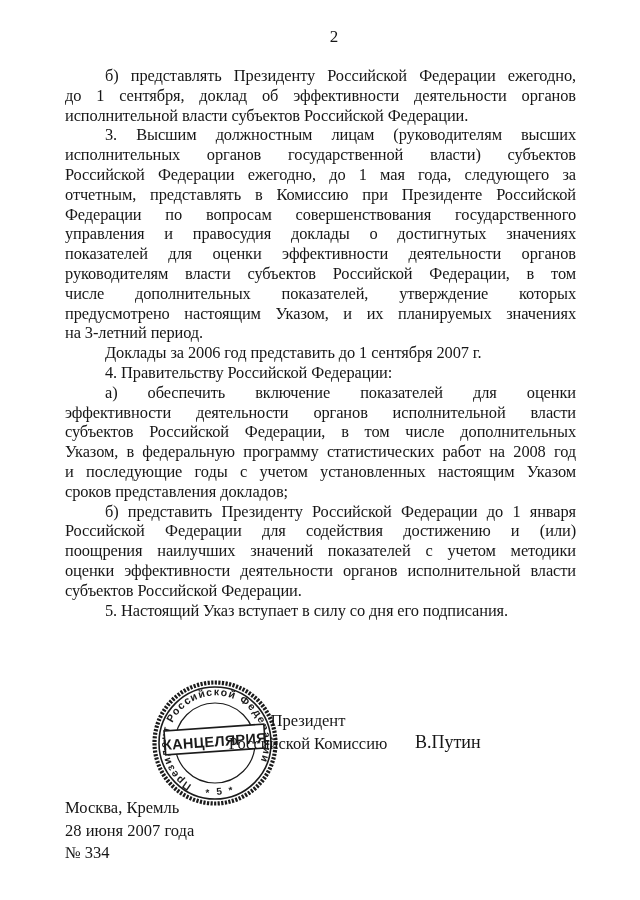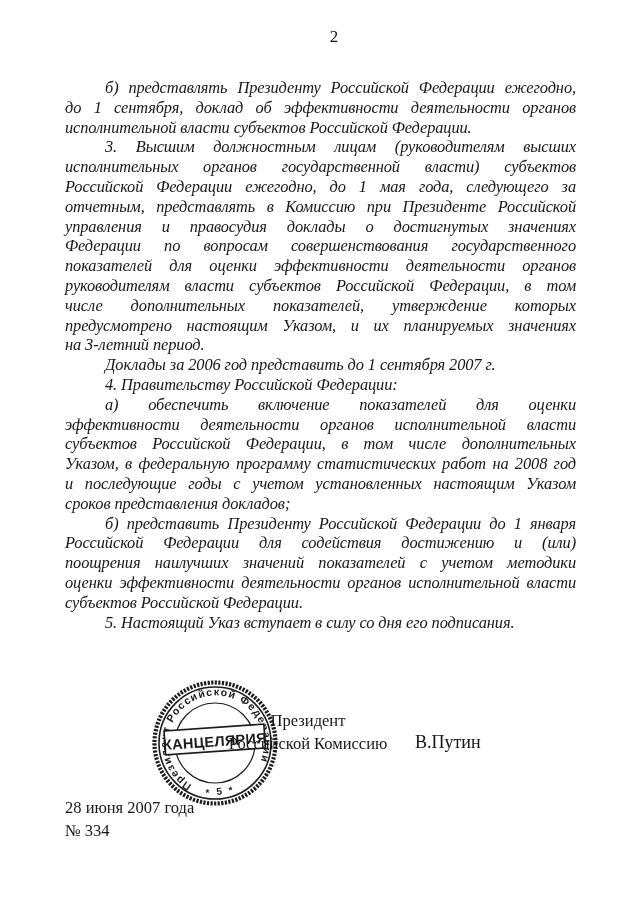--- a/index.html
+++ b/index.html
@@ -1,20 +1,20 @@
 <!DOCTYPE html>
 <html><head>
 <meta charset="utf-8">
 <style>
   html,body{margin:0;padding:0;background:#e8e8e8;}
   #page{position:relative;width:640px;height:900px;background:#ffffff;overflow:hidden;
         font-family:"Liberation Serif",serif;color:#161616;}
   #page-number{position:absolute;top:27px;left:0;width:100%;padding-left:28px;box-sizing:border-box;
         text-align:center;font-size:17px;}
-  #doc-body{position:absolute;left:65px;top:78px;width:511px;font-style:italic;}
+  #doc-body{position:absolute;left:65px;top:66px;width:511px;}
   .line{font-size:16.4px;line-height:19.8px;letter-spacing:-0.1px;white-space:normal;
         text-align:justify;text-align-last:left;}
   .line.j{text-align-last:justify;}
   .line.ind{text-indent:40px;}
   #signature{position:absolute;left:213px;top:709px;width:190px;text-align:center;z-index:3;}
   #signature .sig-line{font-size:16.5px;line-height:23px;}
   #sig-name{position:absolute;left:415px;top:732px;font-size:18px;z-index:3;}
   #stamp{position:absolute;left:151px;top:679px;z-index:2;}
   #footer{position:absolute;left:65px;top:797px;font-size:16.5px;line-height:22.6px;}
 </style>
@@ -29,22 +29,22 @@
       <div>
         <div class="line j ind">б) представлять Президенту Российской Федерации ежегодно,</div>
         <div class="line j">до 1 сентября, доклад об эффективности деятельности органов</div>
         <div class="line">исполнительной власти субъектов Российской Федерации.</div>
       </div>
       <div>
         <div class="line j ind">3. Высшим должностным лицам (руководителям высших</div>
         <div class="line j">исполнительных органов государственной власти) субъектов</div>
         <div class="line j">Российской Федерации ежегодно, до 1 мая года, следующего за</div>
         <div class="line j">отчетным, представлять в Комиссию при Президенте Российской</div>
+        <div class="line j">Федерации по вопросам совершенствования государственного</div>
         <div class="line j">управления и правосудия доклады о достигнутых значениях</div>
-        <div class="line j">Федерации по вопросам совершенствования государственного</div>
         <div class="line j">показателей для оценки эффективности деятельности органов</div>
         <div class="line j">руководителям власти субъектов Российской Федерации, в том</div>
         <div class="line j">числе дополнительных показателей, утверждение которых</div>
         <div class="line j">предусмотрено настоящим Указом, и их планируемых значениях</div>
         <div class="line">на 3-летний период.</div>
       </div>
       <div>
         <div class="line ind">Доклады за 2006 год представить до 1 сентября 2007 г.</div>
       </div>
       <div>
@@ -89,17 +89,18 @@
     </g>
   </svg>
 
   <div id="signature">
     <div class="sig-line">Президент</div>
     <div class="sig-line">Российской Комиссию</div>
   </div>
   <div id="sig-name">В.Путин</div>
 
   <div id="footer">
+    <div>Москва, Кремль</div>
     <div>28 июня 2007 года</div>
     <div>№ 334</div>
   </div>
 
 </div>
 
 </body></html>

